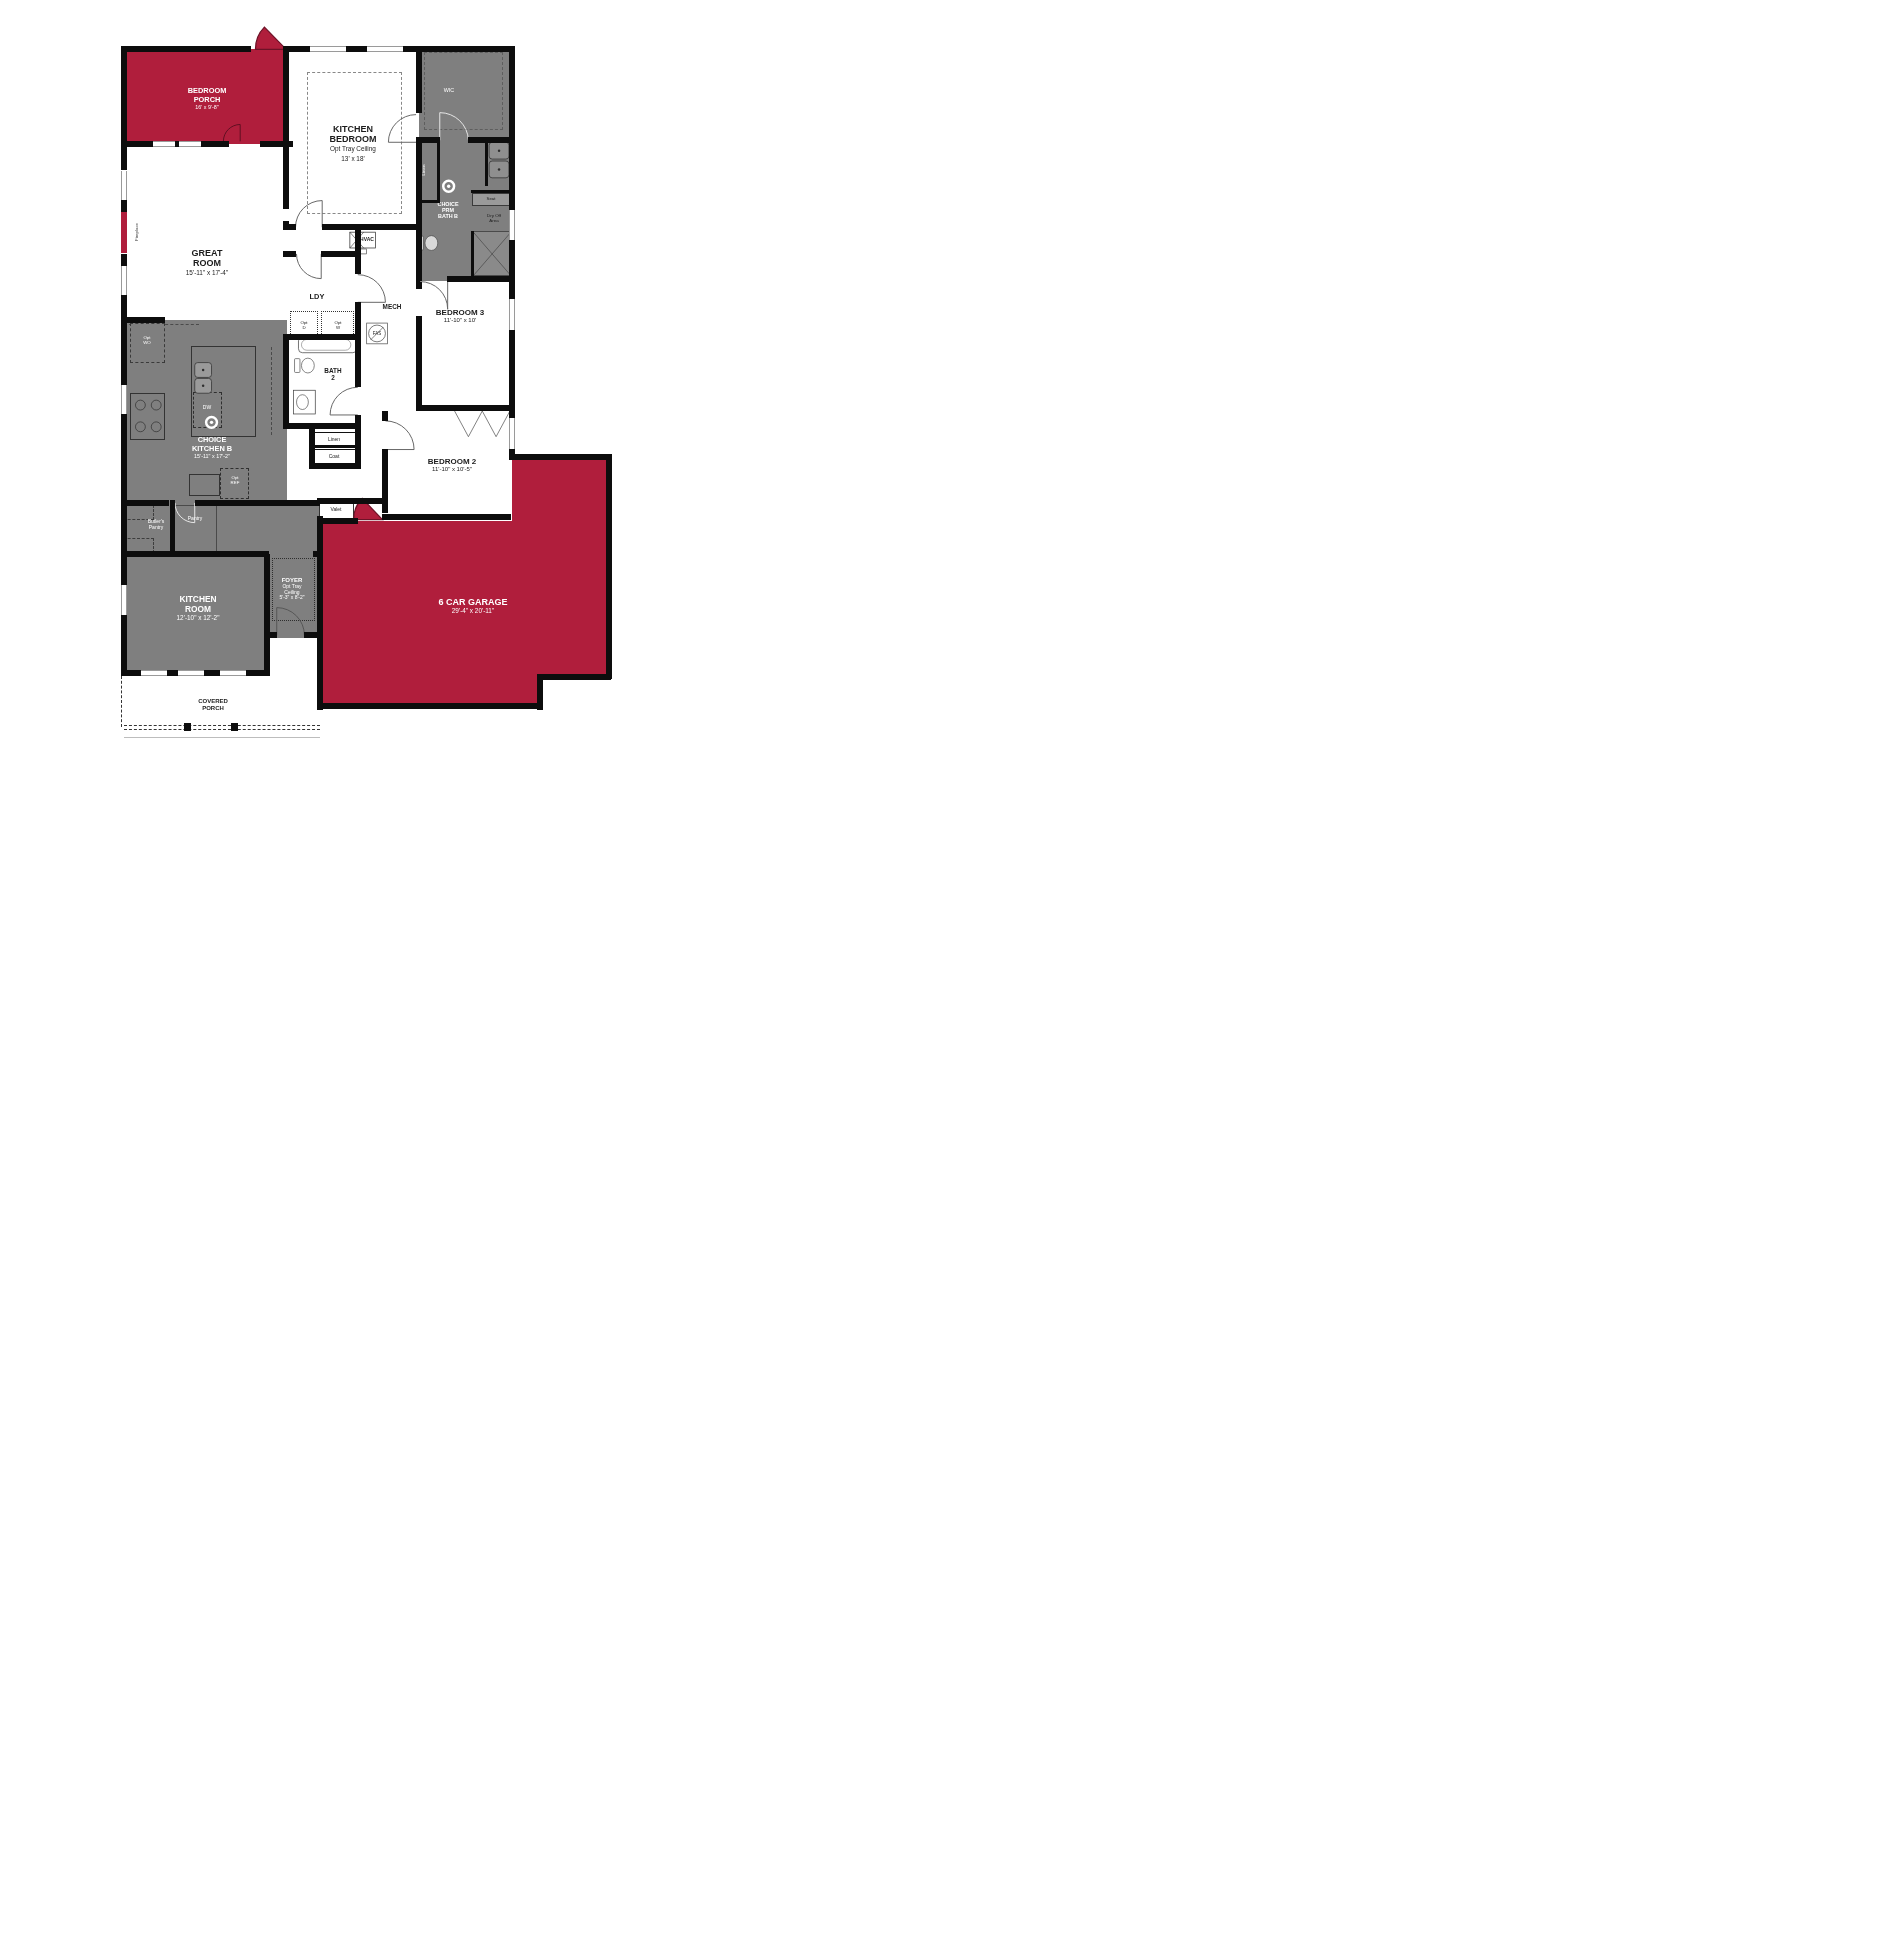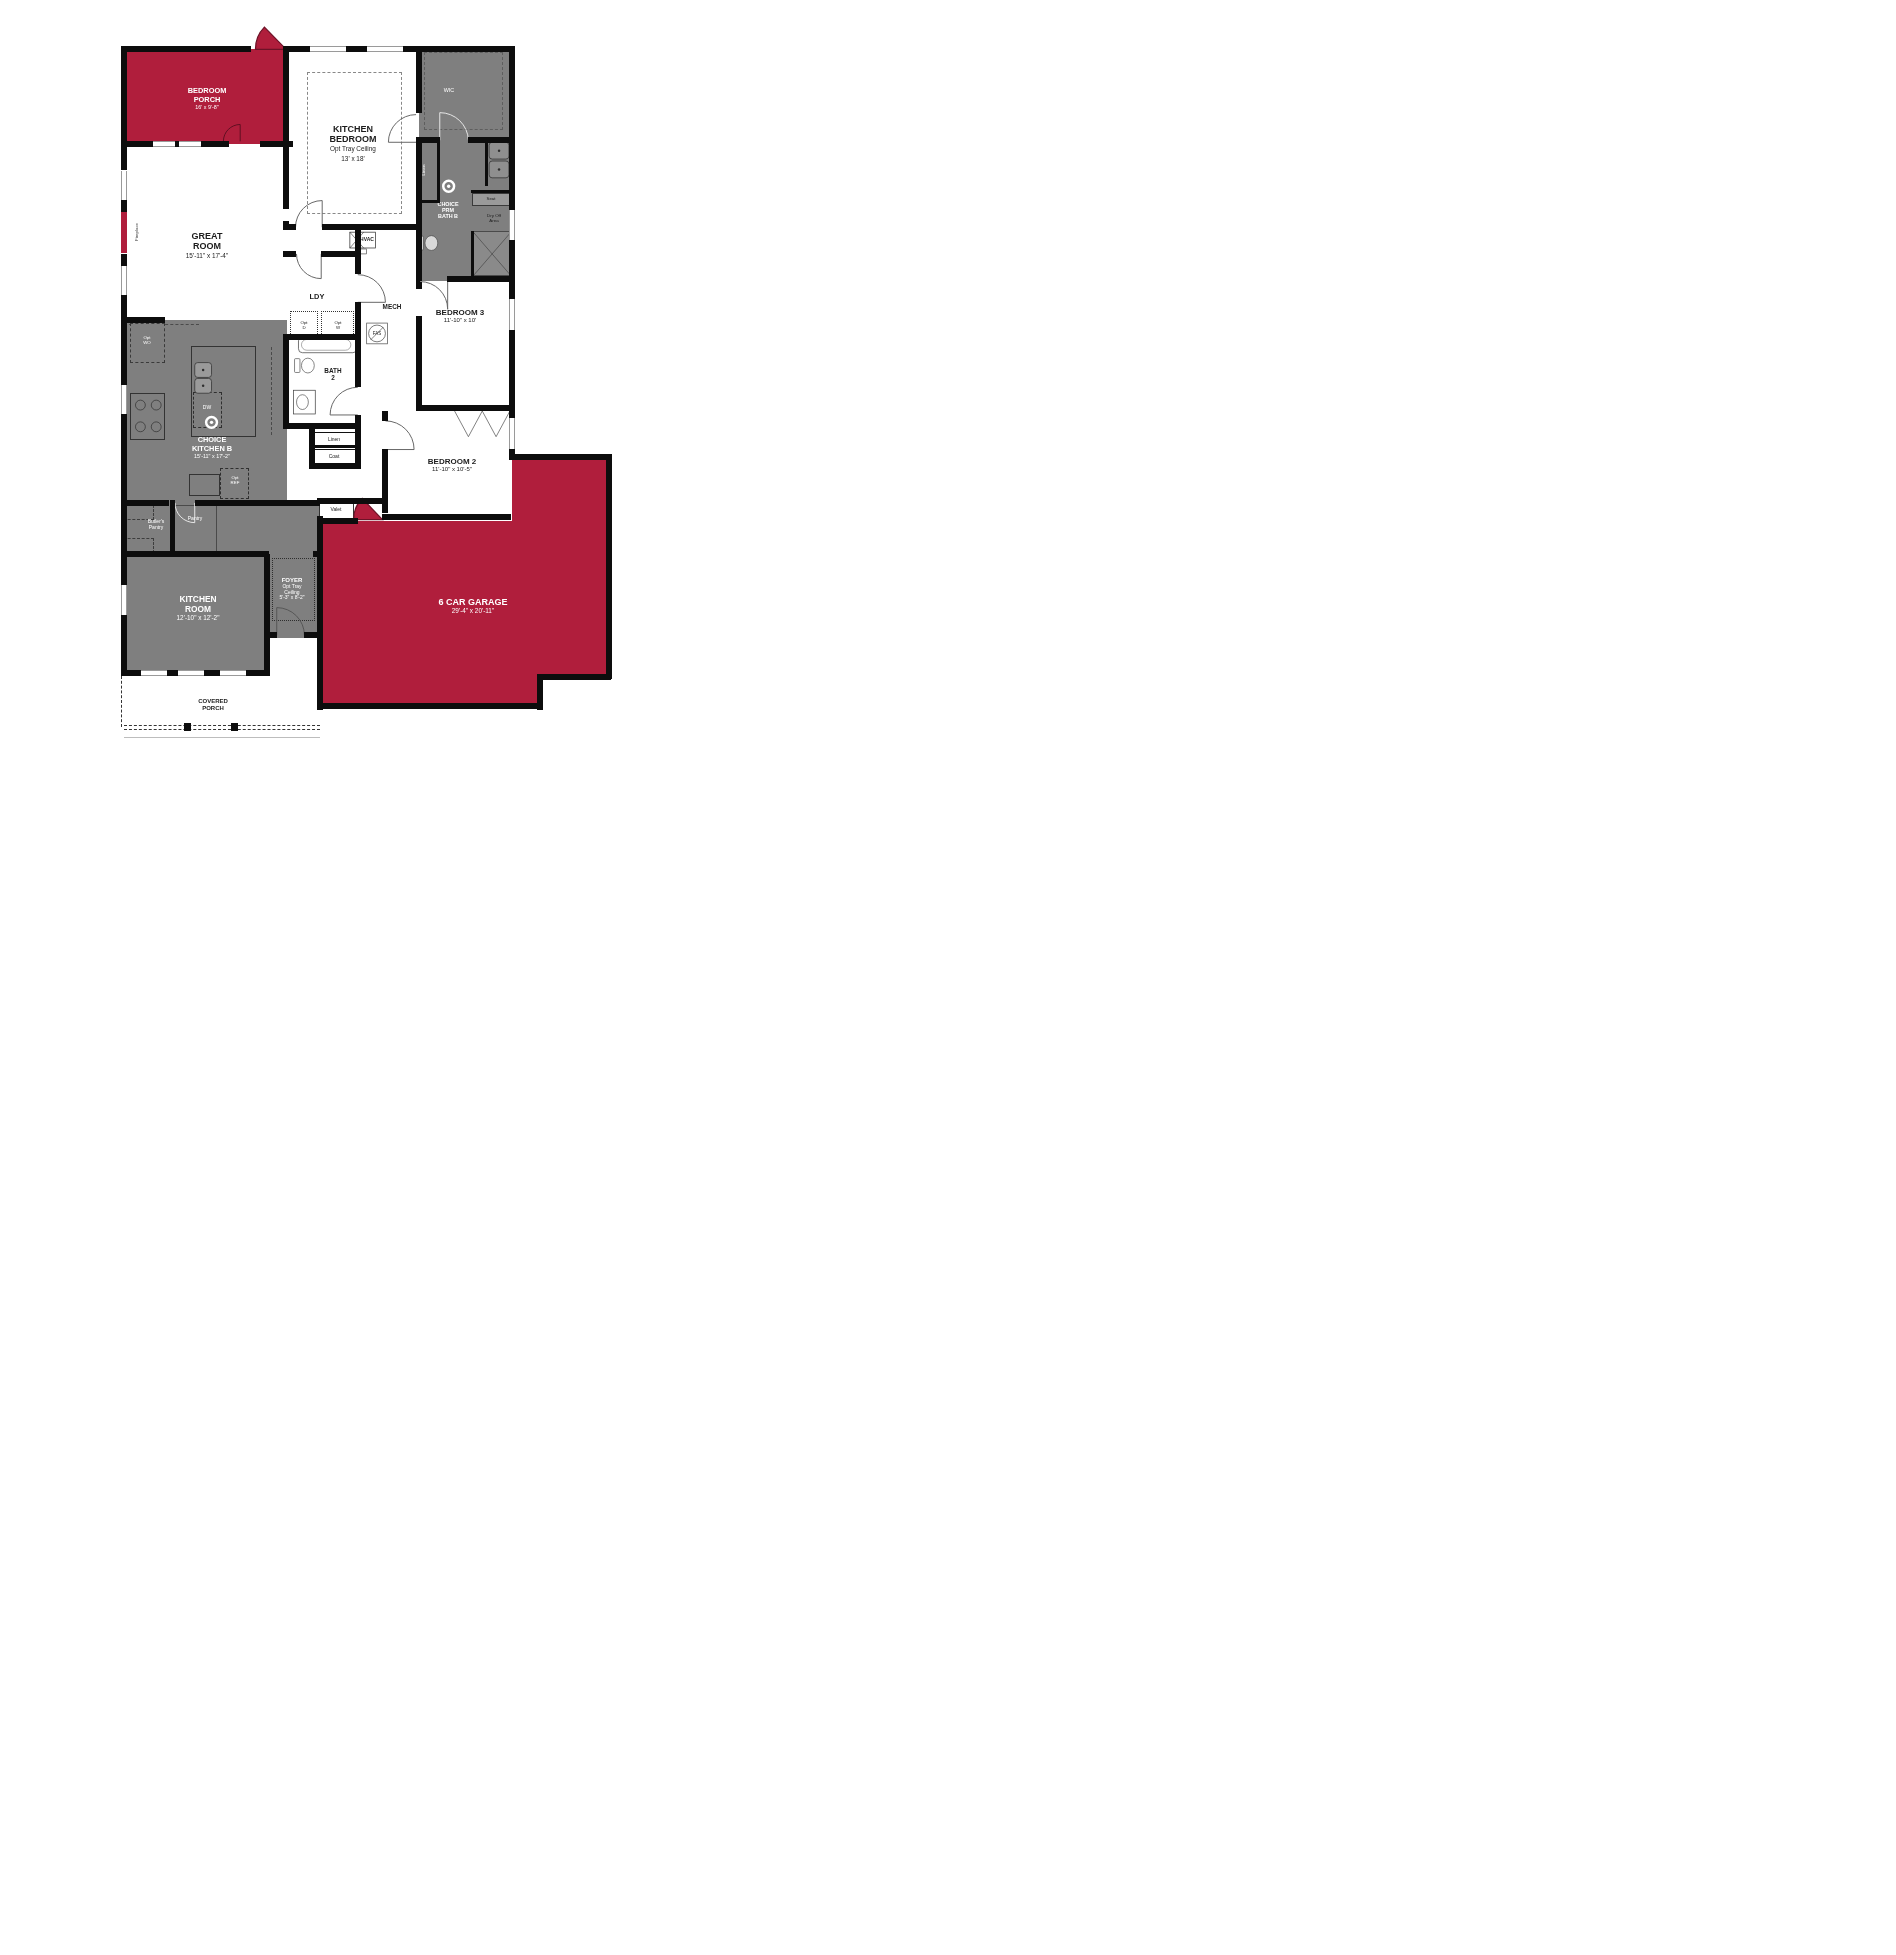--- a/index.html
+++ b/index.html
@@ -182,21 +182,21 @@
     <span class="ln b t11">BATH B</span>
   </div>
 
   <div class="lbl dk t9" style="left:491px;top:199px">Seat</div>
 
   <div class="lbl dk" style="left:494px;top:218px">
     <span class="ln t9">Dry Off</span>
     <span class="ln t9">Area</span>
   </div>
 
-  <div class="lbl dk" style="left:207px;top:245px">
+  <div class="lbl dk" style="left:207px;top:262px">
     <span class="ln b t18">GREAT</span>
     <span class="ln b t18">ROOM</span>
     <span class="ln t13">15'-11" x 17'-4"</span>
   </div>
 
   <div class="lbl gy t9 vert" style="left:137px;top:232px">Fireplace</div>
 
   <div class="lbl dk b t10" style="left:367px;top:240px">HVAC</div>
   <div class="lbl dk b t13" style="left:392px;top:307px">MECH</div>
   <div class="lbl dk b t15" style="left:317px;top:297px">LDY</div>

